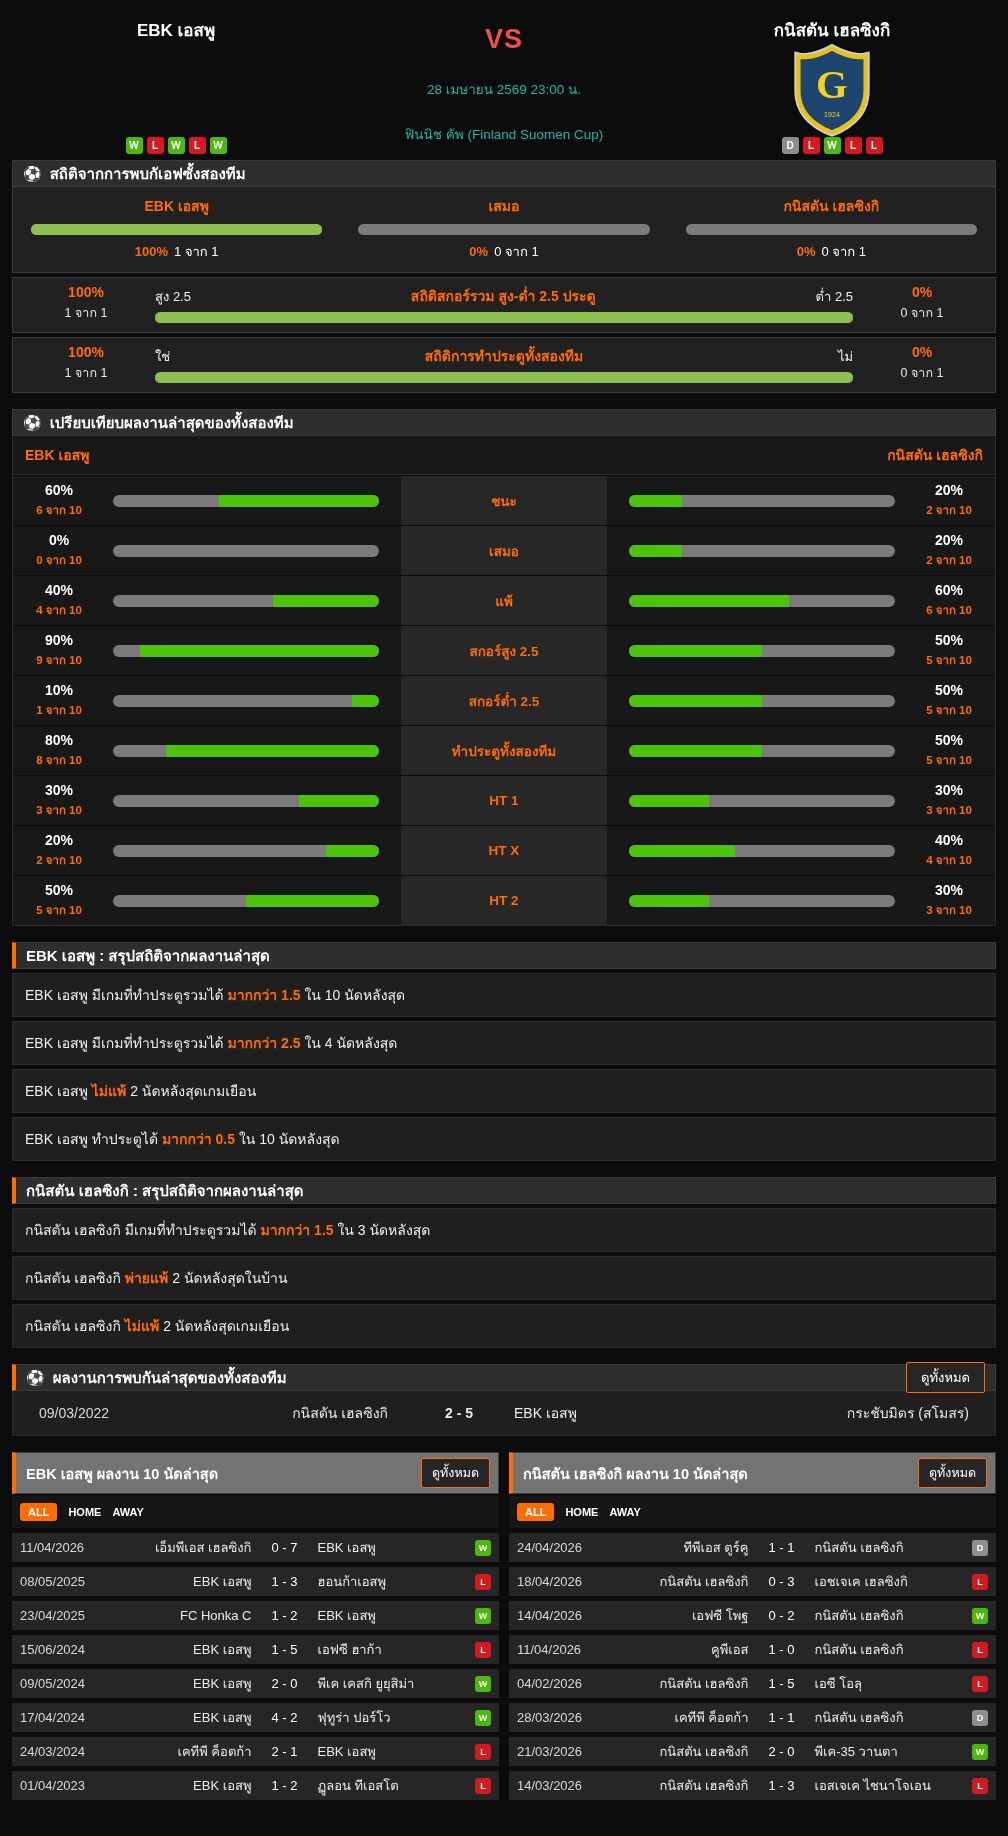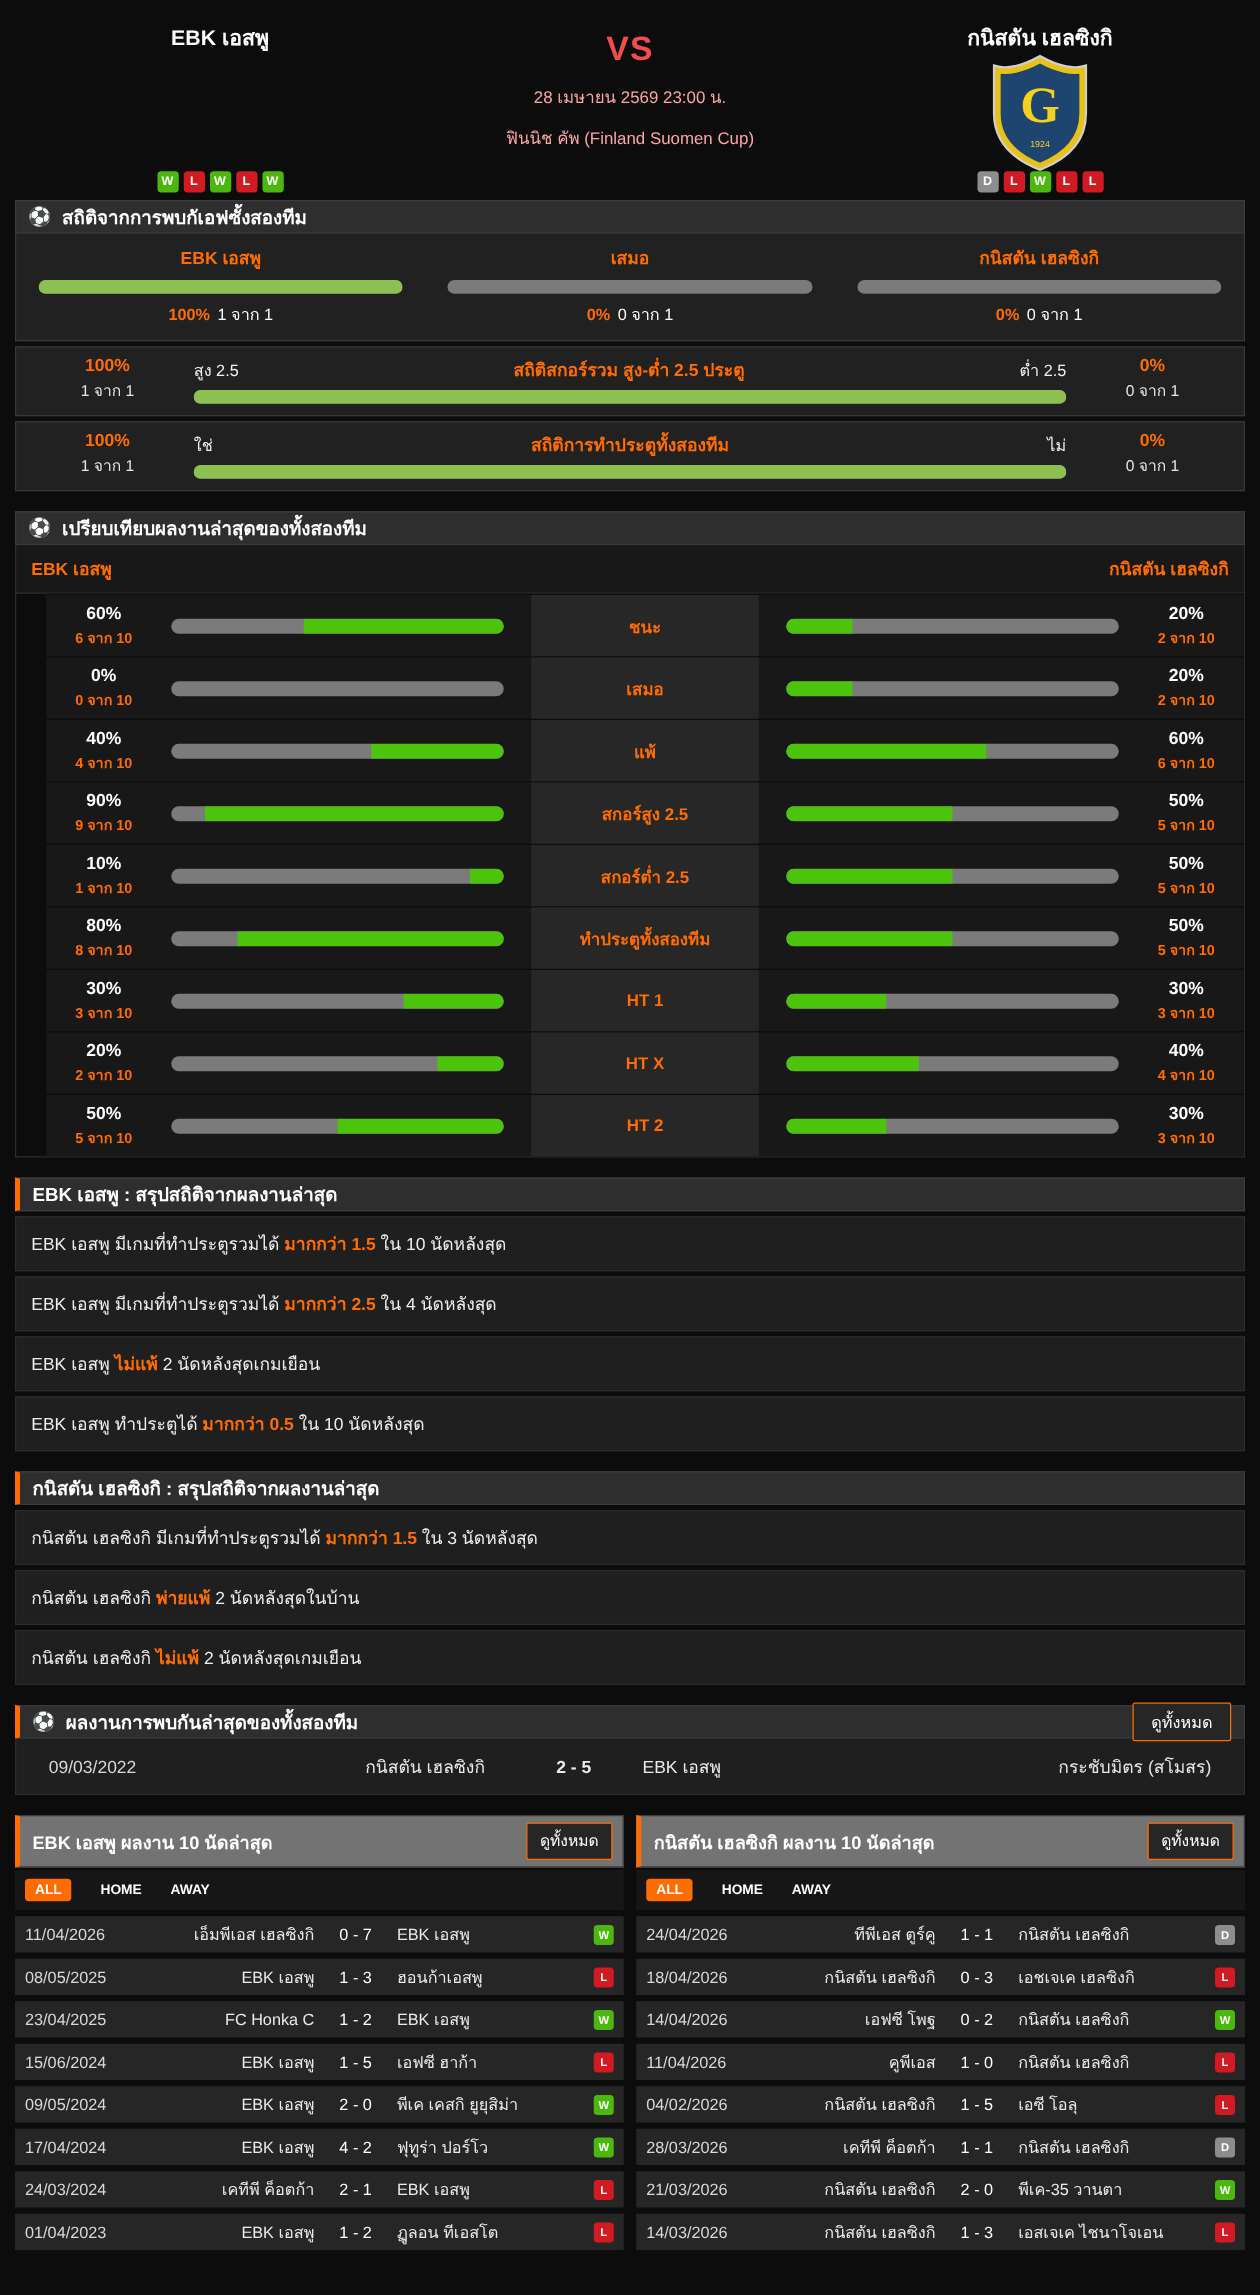--- a/index.html
+++ b/index.html
@@ -7,21 +7,21 @@
   body {
     width:1008px; min-height:1836px; margin:0 auto;
     font-family:"Liberation Sans","DejaVu Sans",sans-serif;
     color:#eaeaea; font-size:14px;
   }
   .header { display:flex; padding:16px 26px 6px; height:160px; }
   .team-col { width:300px; display:flex; flex-direction:column; align-items:center; justify-content:space-between; }
   .team-name { font-weight:bold; font-size:17px; color:#fff; }
   .center-col { flex:1; text-align:center; padding-top:8px; }
   .vs { color:#f34c4c; font-weight:bold; font-size:27px; letter-spacing:1px; }
-  .dt, .comp { color:#fca5a5; font-size:13.5px; margin-top:11px; }
+  .dt, .comp { color:#14b8a6; font-size:13.5px; margin-top:23px; }
   .form-row { display:flex; gap:4px; }
   .res { width:17px; height:17px; border-radius:3px; display:flex; align-items:center; justify-content:center;
          font-size:10px; font-weight:bold; color:#fff; }
   .res-W { background:#4cb80e; }
   .res-L { background:#d11a21; }
   .res-D { background:#8d8d8d; }
   .logo-wrap { height:96px; display:flex; align-items:center; justify-content:center; }
   .team-col.no-logo .spacer { flex:1; }
 
   .panel { margin:0 12px 16px; }
@@ -47,21 +47,21 @@
             display:grid; grid-template-columns:110px 1fr 110px; align-items:center; column-gap:14px; }
   .ou-side { text-align:center; }
   .ou-side .pct { color:#ff6c00; font-weight:bold; font-size:14px; }
   .ou-side .cnt { color:#e6e6e6; font-size:12.5px; margin-top:3px; }
   .ou-mid .labels { display:flex; justify-content:space-between; align-items:baseline; margin-bottom:5px; }
   .ou-mid .sidelbl { color:#f0f0f0; font-size:13px; }
   .ou-mid .title { color:#ff6c00; font-weight:bold; font-size:14px; }
 
   .cmp-teams { display:flex; justify-content:space-between; background:#181818; border:1px solid #2c2c2c;
                border-top:none; padding:8px 12px; color:#ff6c00; font-weight:bold; font-size:14px; }
-  .cmp-rows { border:1px solid #2c2c2c; border-top:none;padding-left:24px; }
+  .cmp-rows { border:1px solid #2c2c2c; border-top:none; }
   .cmp-row { display:grid; grid-template-columns:92px 296px 1fr 296px 92px; align-items:center;
              background:#181818; border-top:1px solid #0c0c0c; height:50px; }
   .cmp-stat { text-align:center; }
   .cmp-stat .pct { color:#fff; font-weight:bold; font-size:14px; }
   .cmp-stat .cnt { color:#ff6c00; font-size:11.5px; font-weight:bold; margin-top:3px; }
   .cmp-barwrap { padding:0 22px 0 8px; }
   .cmp-barwrap.right { padding:0 8px 0 22px; }
   .cmp-bar { height:12px; border-radius:6px; background:#7b7b7b; overflow:hidden; position:relative; }
   .cmp-bar .fill { position:absolute; top:0; height:100%; background:#4cc40c; }
   .cmp-bar .fill.anchor-right { right:0; }
@@ -78,21 +78,21 @@
   .h2h-row .score { text-align:center; font-weight:bold; }
   .h2h-row .away { text-align:left; padding-left:10px; }
   .h2h-row .compname { text-align:right; color:#e8e8e8; }
 
   .duo { display:flex; gap:10px; margin:6px 12px 0; }
   .match-panel { flex:1; min-width:0; }
   .mp-head { background:#737373; border:1px solid #3c3c3c; border-left:4px solid #ff6c00;
              display:flex; align-items:center; padding:5px 8px 5px 10px; }
   .mp-head .ttl { font-weight:bold; font-size:14.5px; color:#fff; }
   .mp-head .btn-viewall { padding:4px 10px; font-size:12.5px; }
-  .tabs { display:flex; align-items:center; gap:23px; background:#161616; padding:7px 8px; margin-top:2px; }
+  .tabs { display:flex; align-items:center; gap:11px; background:#161616; padding:7px 8px; margin-top:2px; }
   .tab { color:#fff; font-weight:bold; font-size:11px; cursor:pointer; }
   .tab.active { background:#ff6c00; padding:3px 8px; border-radius:3px; }
   .m-row { margin-top:5px; background:#262626; display:grid; grid-template-columns:88px 1fr 50px 1fr 30px;
            align-items:center; height:29px; font-size:13px; padding:0 8px; cursor:pointer; }
   .m-date { color:#d8d8d8; }
   .m-home { text-align:right; padding-right:8px; white-space:nowrap; overflow:hidden; }
   .m-score { text-align:center; color:#fff; }
   .m-away { text-align:left; padding-left:8px; white-space:nowrap; overflow:hidden; }
   .m-res { justify-self:end; width:16px; height:16px; font-size:9px; }
 </style>

